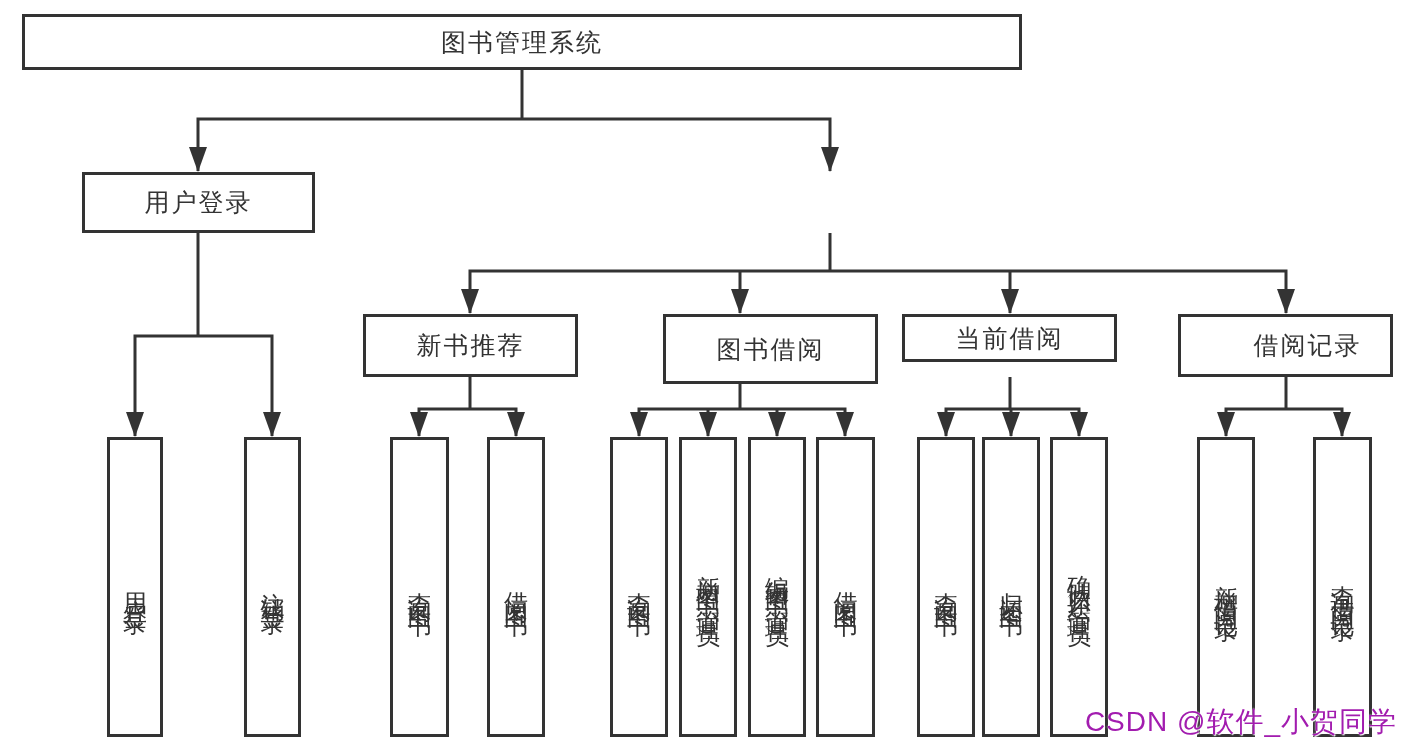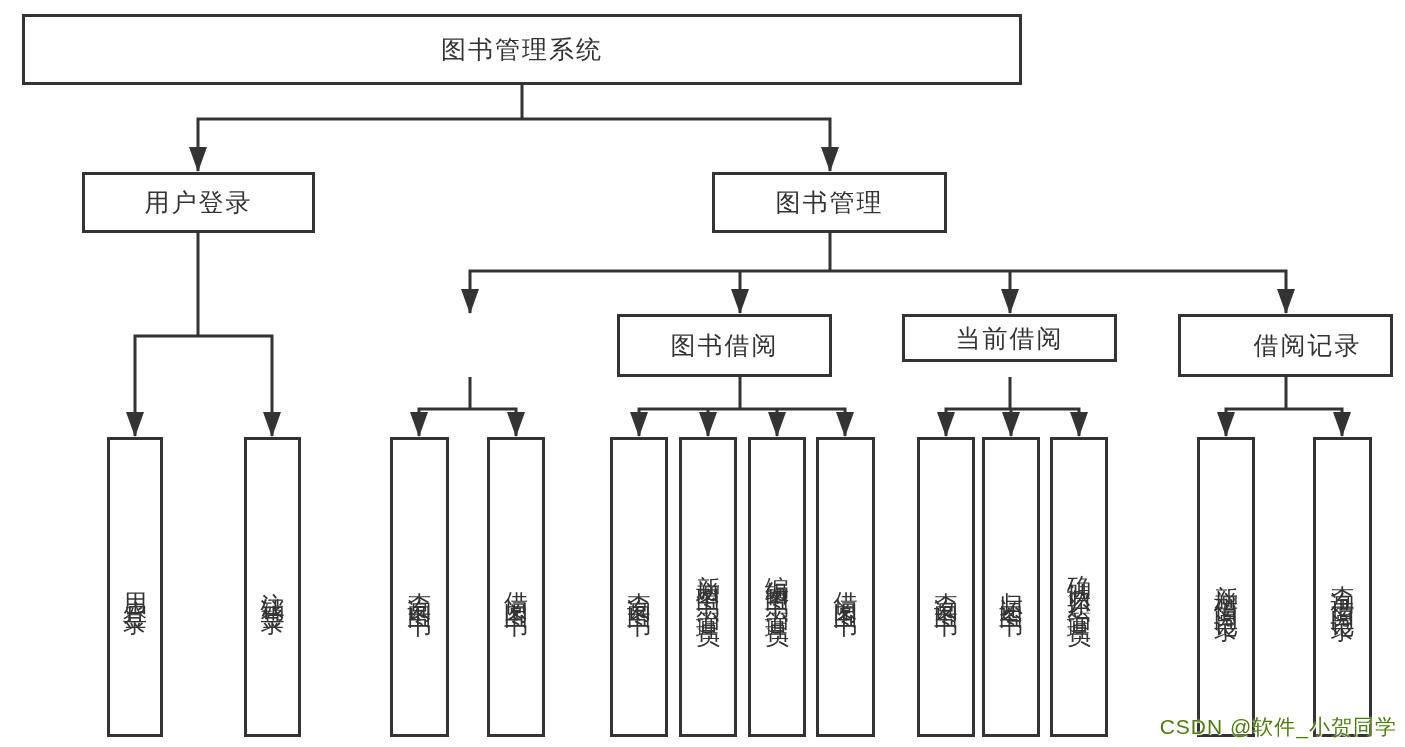--- a/index.html
+++ b/index.html
@@ -42,49 +42,49 @@
   }
   .vbox span {
     writing-mode: vertical-rl;
     font-size: 24px;
     letter-spacing: 7px;
     color: #333333;
     line-height: 1;
     white-space: nowrap;
   }
   
-  .b-root  { left: 22px;  top: 14px;  width: 1000px; height: 71px; }
+  .b-root  { left: 22px;  top: 14px;  width: 1000px; height: 56px; }
   
   .b-l2-0  { left: 82px;  top: 172px; width: 233px; height: 61px; }
   .b-l2-1  { left: 712px; top: 172px; width: 235px; height: 61px; }
   
   .b-l3-0  { left: 363px;  top: 314px; width: 215px; height: 63px; }
-  .b-l3-1  { left: 617px;  top: 314px; width: 215px; height: 63px; }
+  .b-l3-1  { left: 663px;  top: 314px; width: 215px; height: 70px; }
   .b-l3-2  { left: 902px;  top: 314px; width: 215px; height: 48px; }
   .b-l3-3  { left: 1178px; top: 314px; width: 215px; height: 63px; padding-left: 44px; }
   
   .leaf-0  { left: 107px;  width: 56px; }
   .leaf-1  { left: 244px;  width: 57px; }
   .leaf-2  { left: 390px;  width: 59px; }
   .leaf-3  { left: 487px;  width: 58px; }
   .leaf-4  { left: 610px;  width: 58px; }
   .leaf-5  { left: 679px;  width: 58px; }
   .leaf-6  { left: 748px;  width: 58px; }
   .leaf-7  { left: 816px;  width: 59px; }
   .leaf-8  { left: 917px;  width: 58px; }
   .leaf-9  { left: 982px;  width: 58px; }
   .leaf-10 { left: 1050px; width: 58px; }
   .leaf-11 { left: 1197px; width: 58px; }
   .leaf-12 { left: 1313px; width: 59px; }
   .watermark {
     position: absolute;
     right: 8px;
     bottom: 6px;
-    font-size: 21px;
-    color: #4d7c0f;
+    font-size: 28px;
+    color: #a21caf;
     letter-spacing: 1px;
     text-shadow: 0 0 2px #ffffff, 1px 1px 1px #ffffff;
     white-space: nowrap;
     z-index: 5;
   }
 </style>
 </head>
 <body>
 
 <div class="canvas">
@@ -137,22 +137,22 @@
       <polygon points="1002,412 1020,412 1011,437"></polygon>
       <polygon points="1070,412 1088,412 1079,437"></polygon>
       <polygon points="1217,412 1235,412 1226,437"></polygon>
       <polygon points="1333,412 1351,412 1342,437"></polygon>
     </g>
   </svg>
 
   <div class="hbox b-root">图书管理系统</div>
 
   <div class="hbox b-l2-0">用户登录</div>
-  <div class="hbox b-l2-1">图书管理</div>
 
+  <div class="hbox b-l3-0">新书推荐</div>
   <div class="hbox b-l3-1">图书借阅</div>
   <div class="hbox b-l3-2">当前借阅</div>
   <div class="hbox b-l3-3">借阅记录</div>
 
   <div class="vbox leaf-0">
     <span>用户登录</span>
   </div>
   <div class="vbox leaf-1">
     <span>注销登录</span>
   </div>

